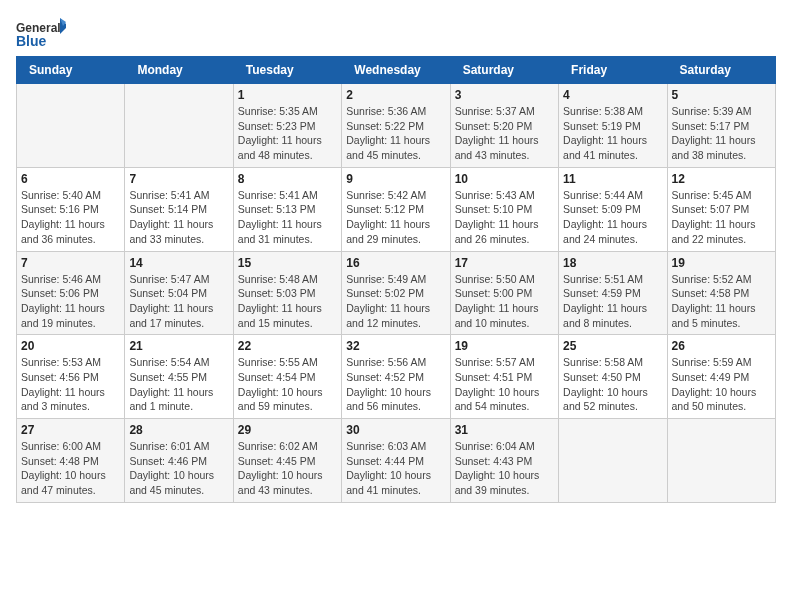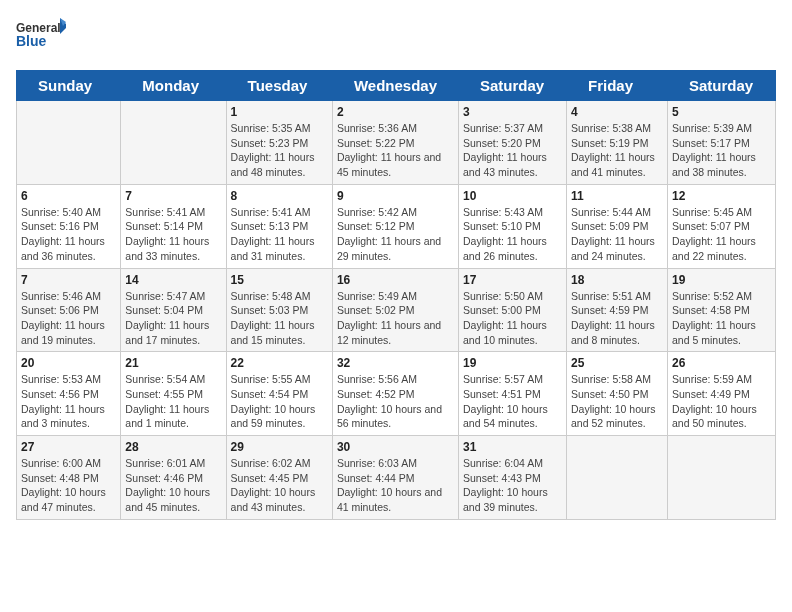--- a/index.html
+++ b/index.html
@@ -7,21 +7,21 @@
       font-family: Arial, Helvetica, sans-serif;
       background: #fff;
       width: 792px;
       min-height: 612px;
       padding: 16px;
     }
     .header {
       display: flex;
       justify-content: space-between;
       align-items: flex-end;
-      margin-bottom: 14px;
+      margin-bottom: 0;
     }
     .logo {
       display: flex;
       align-items: center;
       gap: 4px;
     }
     .title-block {
       text-align: right;
     }
     .month-title {
@@ -34,23 +34,23 @@
       color: #555;
     }
     table {
       width: 100%;
       border-collapse: collapse;
       font-size: 11px;
     }
     thead tr th {
       background-color: #1a5fa8;
       color: #fff;
-      padding: 6px 21px;
+      padding: 6px 12px;
       text-align: left;
-      font-size: 15px;
+      font-size: 12px;
       font-weight: bold;
       border: 1px solid #1a5fa8;
     }
     tbody tr {
       vertical-align: top;
     }
     tbody tr td {
       border: 1px solid #ccc;
       padding: 4px;
       min-height: 80px;

